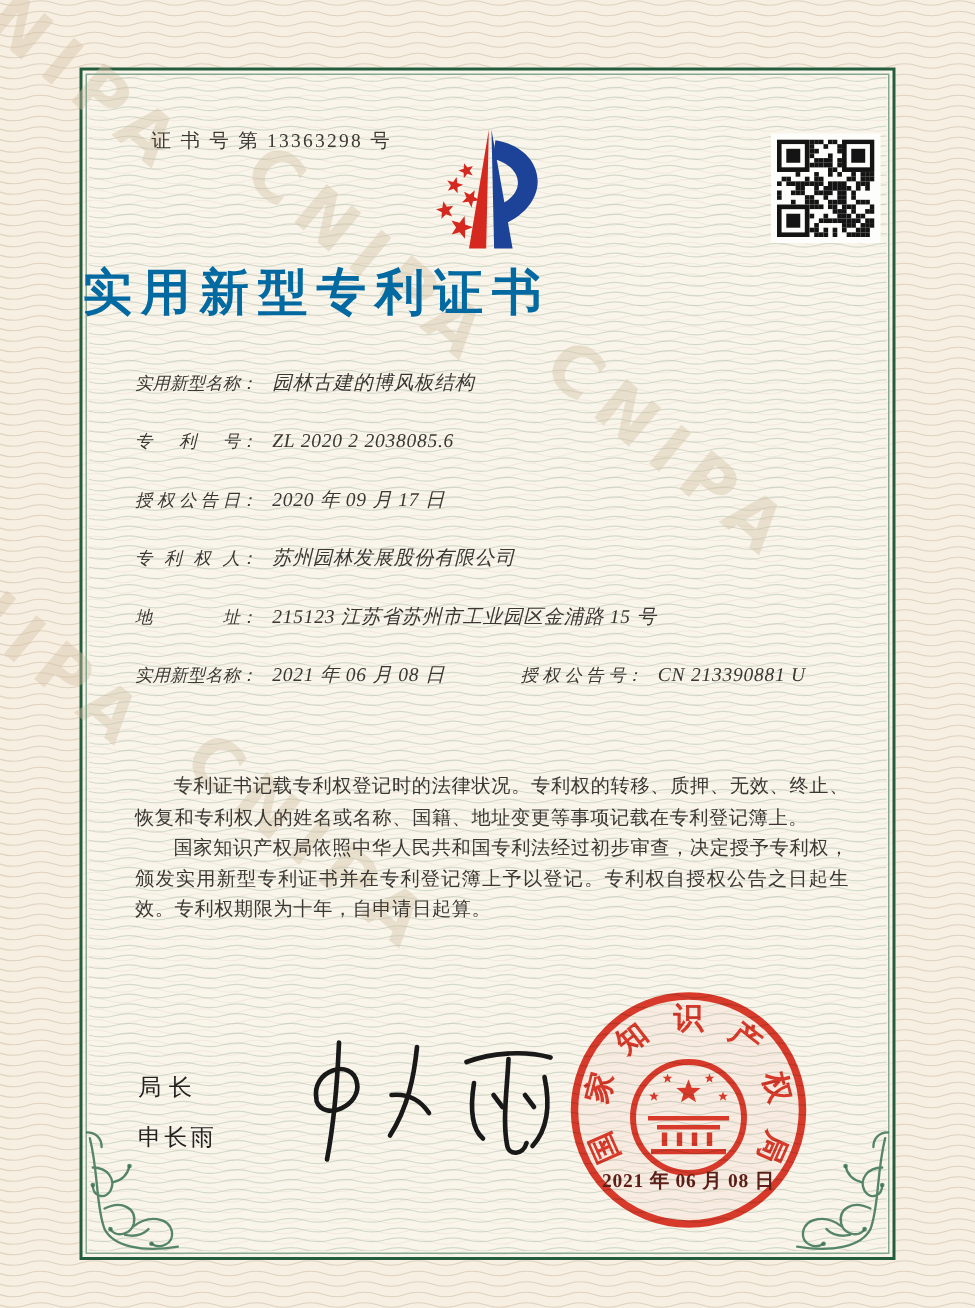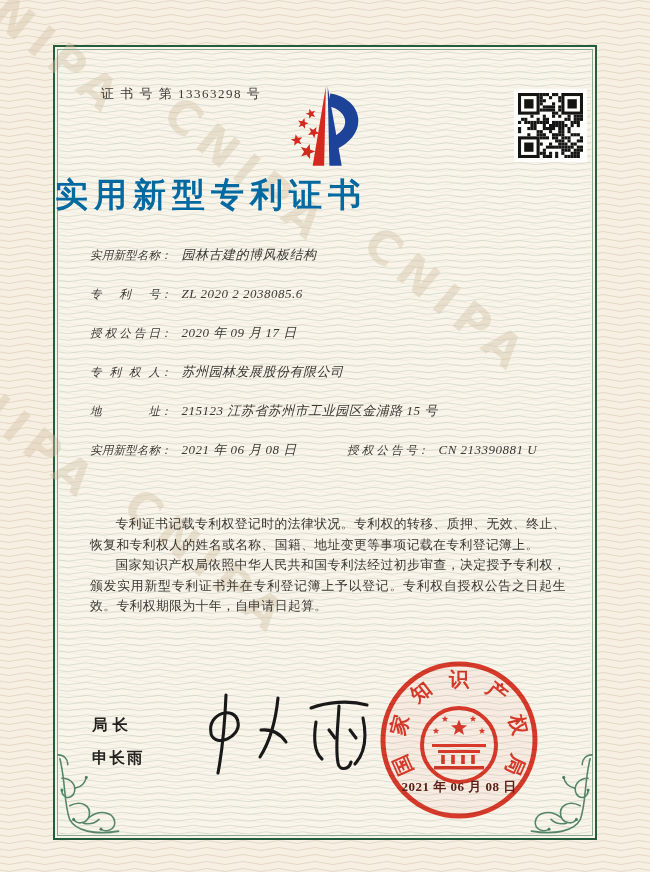--- a/index.html
+++ b/index.html
@@ -24,21 +24,21 @@
   .field-row{position:relative;height:16px;line-height:16px;margin-bottom:23px;
              font-size:13px;white-space:nowrap;font-style:italic;}
   .field-label{display:inline-block;width:70px;font-size:11.5px;text-align:justify;text-align-last:justify;}
   .colon{font-size:11.5px;margin-right:10px;}
   .field-value{letter-spacing:0.5px;}
   .grant-second{position:absolute;left:257px;top:0;}
   .paras{left:35px;top:467px;width:476px;font-size:12.8px;line-height:20.5px;
          text-align:justify;letter-spacing:0.4px;}
   .paras p{margin:0;text-indent:2em;}
   .director,.director-name{font-family:"Liberation Sans","DejaVu Sans",sans-serif;
-         font-weight:700;font-size:15.5px;color:#24221f;}
+         font-weight:400;font-size:15.5px;color:#24221f;}
   .director{left:37px;top:668px;letter-spacing:5px;}
   .director-name{left:37px;top:701px;letter-spacing:2px;}
   .signature{left:128px;top:638px;width:200px;height:95px;}
   .seal{left:321px;top:610px;width:166px;height:166px;z-index:3;mix-blend-mode:multiply;}
   .seal-char{position:absolute;font-size:20px;font-weight:700;transform-origin:center;white-space:nowrap;}
   .seal-date{position:absolute;left:0;top:121px;width:100%;text-align:center;font-size:13px;
              font-weight:600;color:#5d2019;letter-spacing:0.5px;z-index:4;}
   .footer{left:0;right:0;top:762px;text-align:center;font-size:12px;letter-spacing:1px;}
   .ornament{position:absolute;bottom:1px;width:88px;height:88px;z-index:2;pointer-events:none;}
   .ornament.left{left:1px;}

